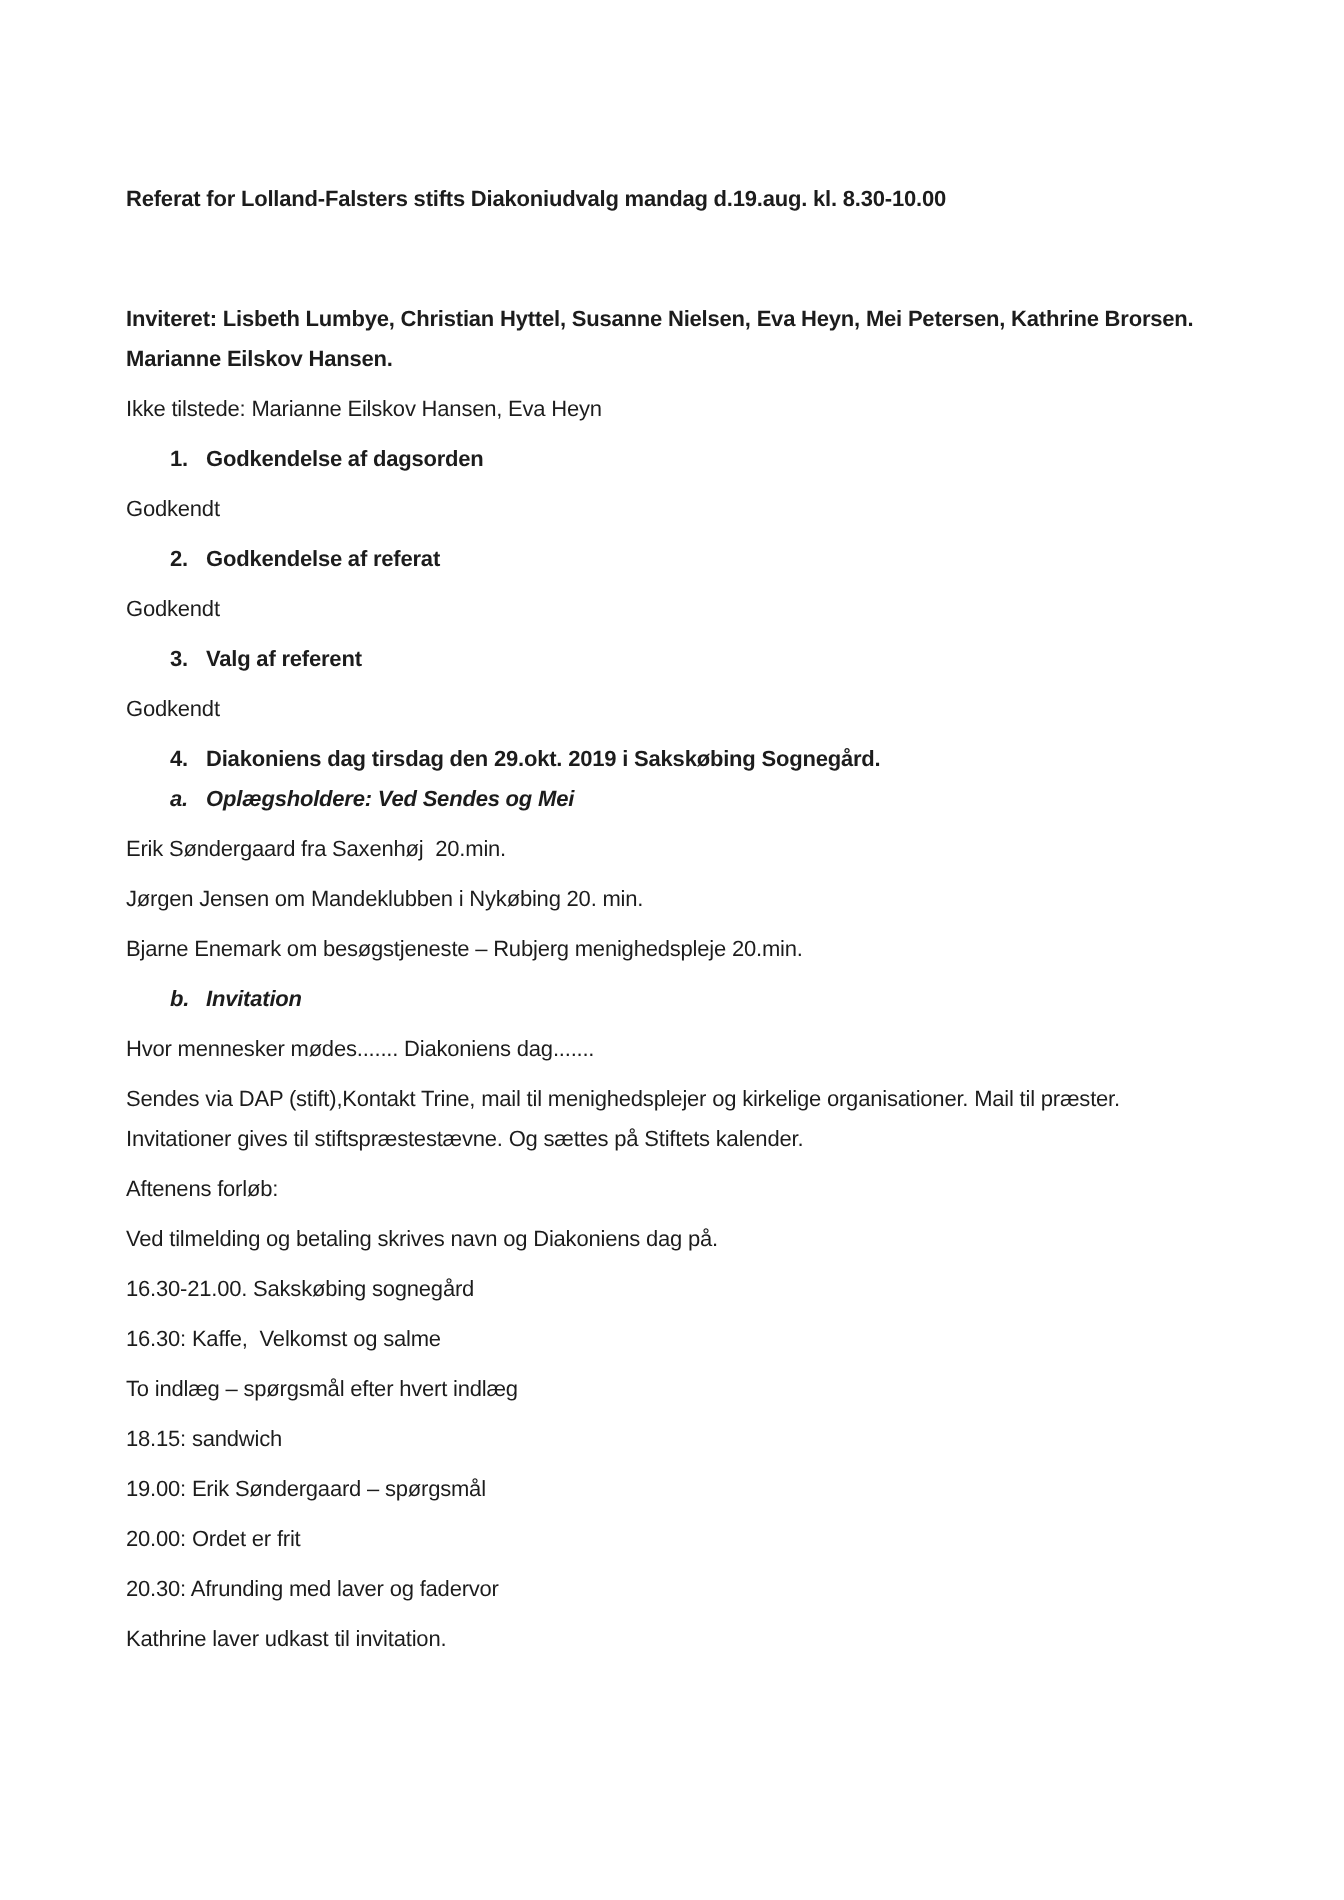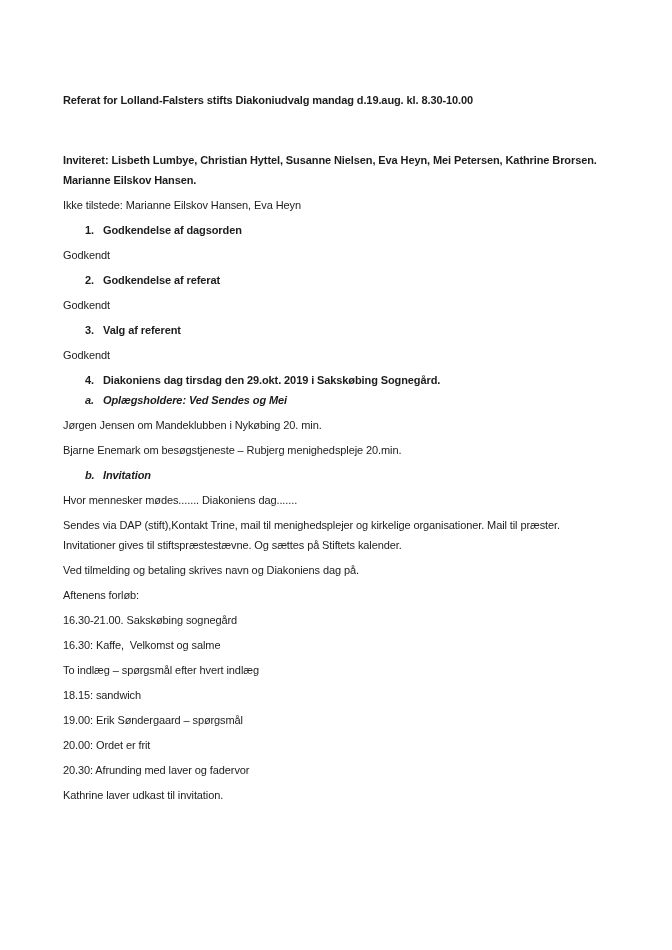--- a/index.html
+++ b/index.html
@@ -94,43 +94,46 @@
           <div class="line">Diakoniens dag tirsdag den 29.okt. 2019 i Sakskøbing Sognegård.</div>
         </div>
       </div>
       <div class="para bold-italic list">
         <span class="marker">a.</span>
         <div>
           <div class="line">Oplægsholdere: Ved Sendes og Mei</div>
         </div>
       </div>
       <div class="para italic">
+        <div class="line">Erik Søndergaard fra Saxenhøj  20.min.</div>
+      </div>
+      <div class="para italic">
         <div class="line">Jørgen Jensen om Mandeklubben i Nykøbing 20. min.</div>
       </div>
       <div class="para italic">
         <div class="line">Bjarne Enemark om besøgstjeneste – Rubjerg menighedspleje 20.min.</div>
       </div>
       <div class="para bold-italic list">
         <span class="marker">b.</span>
         <div>
           <div class="line">Invitation</div>
         </div>
       </div>
       <div class="para italic">
         <div class="line">Hvor mennesker mødes....... Diakoniens dag.......</div>
       </div>
       <div class="para italic">
         <div class="line">Sendes via DAP (stift),Kontakt Trine, mail til menighedsplejer og kirkelige organisationer. Mail til præster.</div>
         <div class="line">Invitationer gives til stiftspræstestævne. Og sættes på Stiftets kalender.</div>
       </div>
       <div class="para italic">
-        <div class="line">Ved tilmelding og betaling skrives navn og Diakoniens dag på.</div>
+        <div class="line">Aftenens forløb:</div>
       </div>
       <div class="para italic">
-        <div class="line">Aftenens forløb:</div>
+        <div class="line">Ved tilmelding og betaling skrives navn og Diakoniens dag på.</div>
       </div>
       <div class="para italic">
         <div class="line">16.30-21.00. Sakskøbing sognegård</div>
       </div>
       <div class="para italic">
         <div class="line">16.30: Kaffe,  Velkomst og salme</div>
       </div>
       <div class="para italic">
         <div class="line">To indlæg – spørgsmål efter hvert indlæg</div>
       </div>

